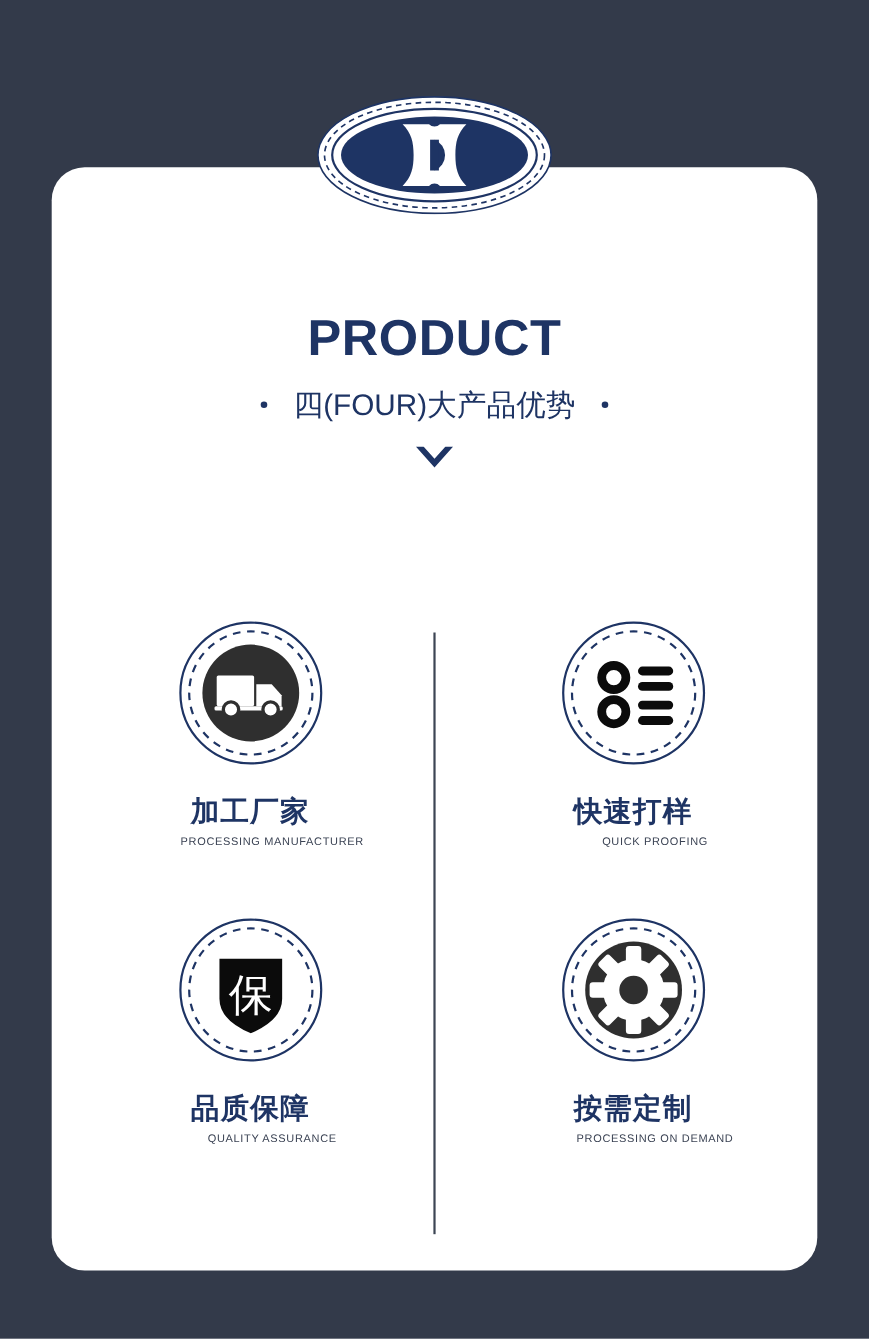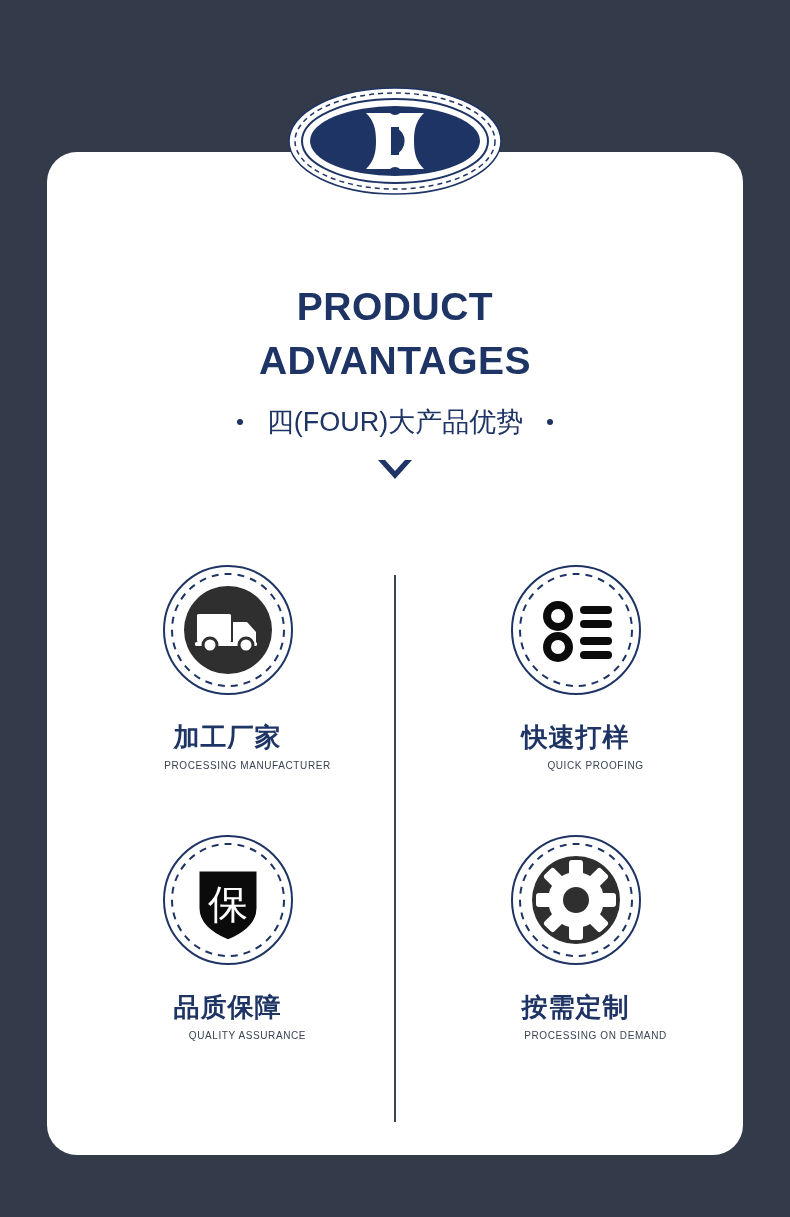--- a/index.html
+++ b/index.html
@@ -41,21 +41,21 @@
   #heading {
     position: absolute;
     left: 0;
     top: 128px;
     width: 696px;
     text-align: center;
   }
   .title-line {
     color: #1e3464;
     font-weight: bold;
-    font-size: 39px;
+    font-size: 46px;
     line-height: 54px;
     letter-spacing: 0.5px;
   }
   #subtitle-row {
     margin-top: 18px;
     display: flex;
     align-items: center;
     justify-content: center;
     gap: 24px;
   }
@@ -128,21 +128,20 @@
     margin-left: 40px;
   }
 </style>
 </head>
 <body>
 
 <div id="card">
 
   <div id="heading">
     <div class="title-line">PRODUCT</div>
-    <div class="title-line">ADVANTAGES</div>
 
     <div id="subtitle-row">
       <span class="sub-dot"></span>
       <span id="subtitle-text">四(FOUR)大产品优势</span>
       <span class="sub-dot"></span>
     </div>
 
     <div id="chevron">
       <svg viewBox="0 0 34 20" xmlns="http://www.w3.org/2000/svg">
         <path d="M0 0 L17 19 L34 0 L27 0 L17 11 L7 0 Z" fill="#1e3464"></path>

